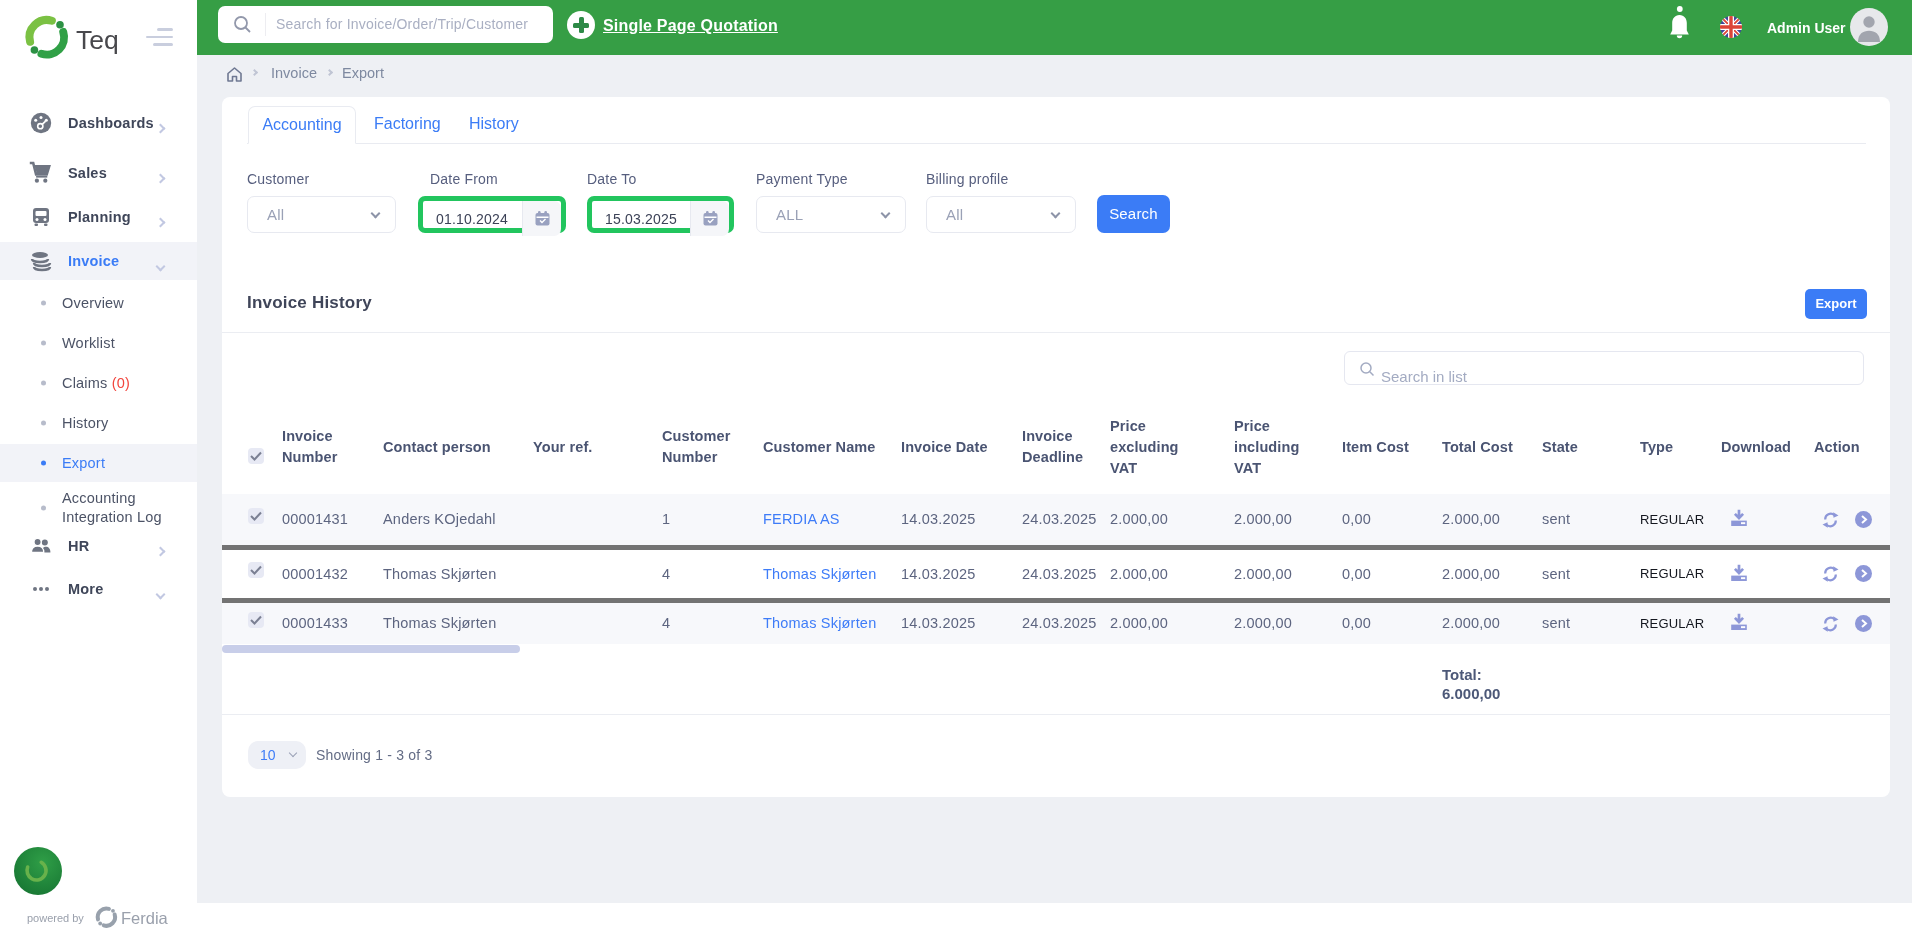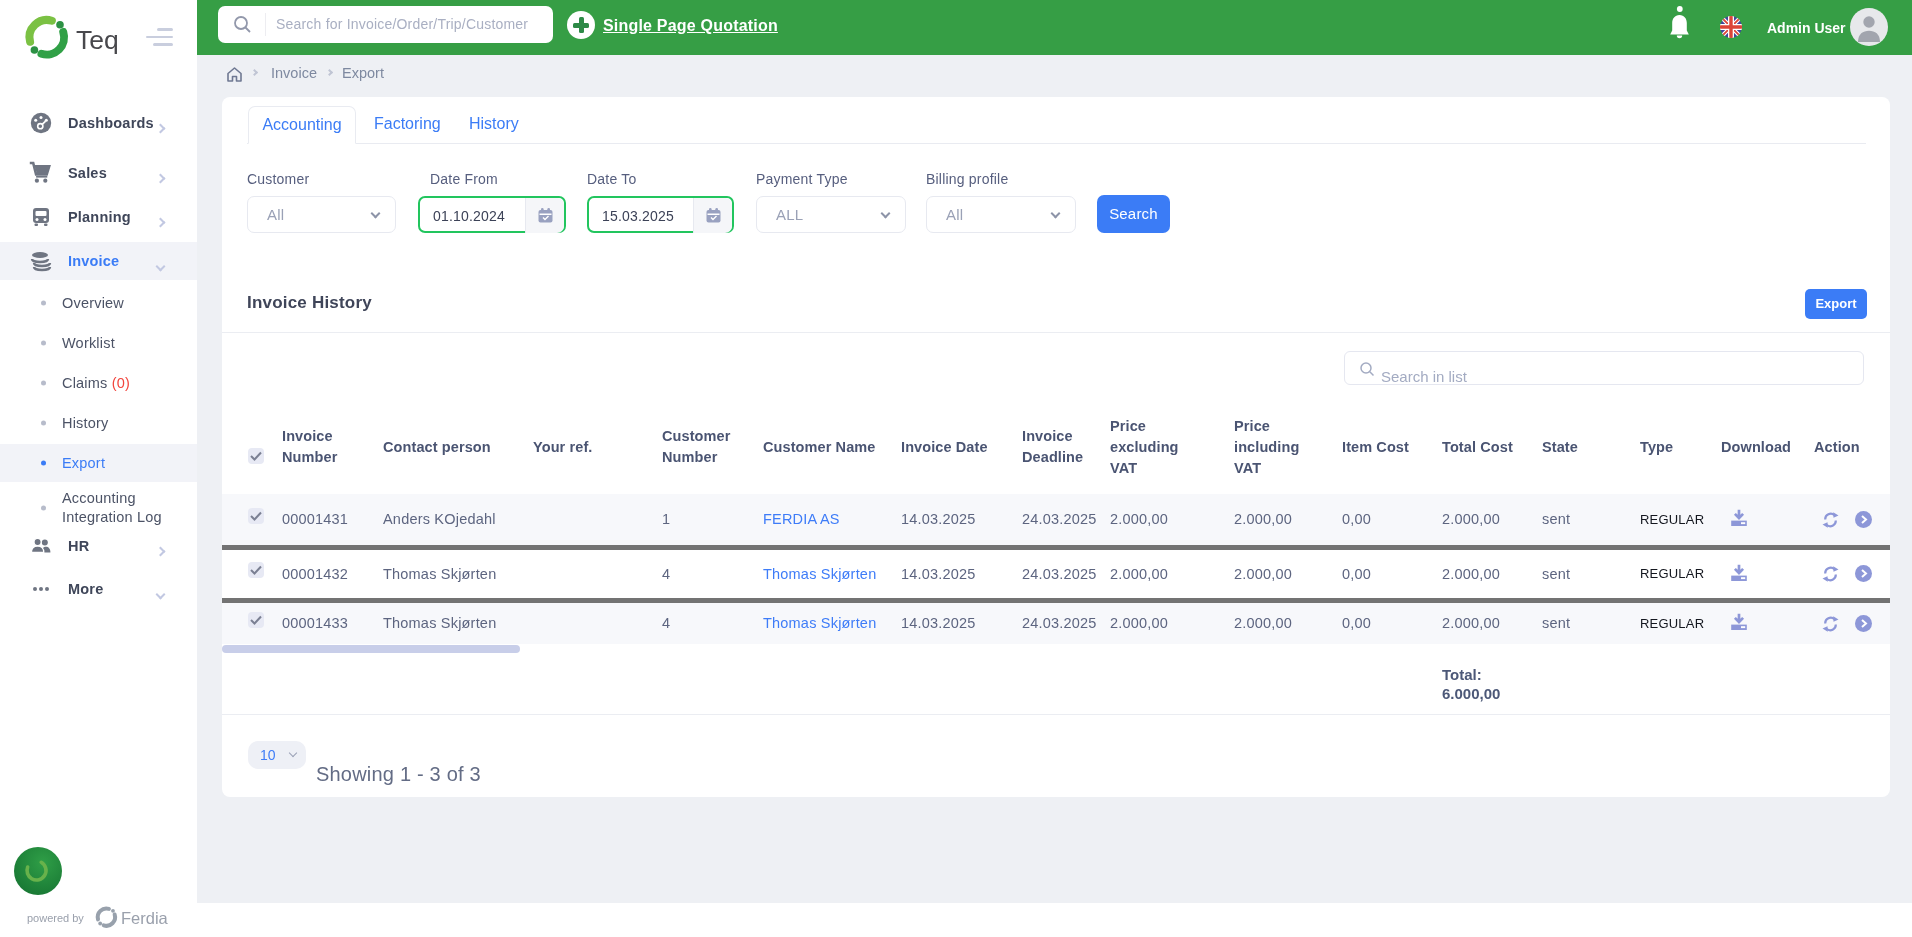--- a/index.html
+++ b/index.html
@@ -48,21 +48,21 @@
 #tabline { position:absolute; left:25px; top:46px; width:1619px; height:1px; background:#e9ebf1; }
 .tab { position:absolute; top:9px; height:38px; line-height:36px; font-size:16px; color:#3b7cf6; }
 #tab1 { left:26px; width:108px; text-align:center; background:#fff; border:1px solid #e9ebf1; border-bottom:1px solid #fff; border-radius:7px 7px 0 0; }
 #tab2 { left:152px; } #tab3 { left:247px; }
 
 
 .flabel { position:absolute; top:74px; font-size:14px; color:#565e7e; letter-spacing:.2px; }
 .fsel { position:absolute; top:99px; height:37px; border:1px solid #e7e9f0; border-radius:7px; background:#fff; }
 .fsel .val { position:absolute; left:19px; top:9px; font-size:15px; color:#9aa1b6; letter-spacing:.2px; }
 .fsel .chev { position:absolute; right:16px; top:13px; border-color:#8d94a8; }
-.dinp { position:absolute; top:99px; height:37px; border:2px solid #22c55e; border-radius:7px; background:#fff; }
+.dinp { position:absolute; top:99px; height:37px; border:5px solid #22c55e; border-radius:7px; background:#fff; }
 .dinp .val { position:absolute; left:13px; top:10px; font-size:14px; color:#3c4257; letter-spacing:0.2px; }
 .dinp .cbtn { position:absolute; right:0; top:0; width:39px; height:35px; background:#f5f6f9; border-left:1px solid #e7e9f0; border-radius:0 7px 7px 0; }
 #searchbtn { position:absolute; left:875px; top:98px; width:73px; height:38px; background:#3b7cf6; border-radius:7px; color:#fff; font-size:15px; text-align:center; line-height:38px; letter-spacing:.2px; }
 
 
 #ihhead { position:absolute; left:25px; top:196px; font-size:17px; font-weight:700; color:#3f4559; letter-spacing:.2px; }
 #exportbtn { position:absolute; left:1583px; top:192px; width:62px; height:30px; background:#3b7cf6; border-radius:5px; color:#fff; font-size:13px; font-weight:700; text-align:center; line-height:30px; }
 #sep1 { position:absolute; left:0; top:235px; width:1668px; height:1px; background:#ebedf2; }
 #listsearch { position:absolute; left:1122px; top:254px; width:520px; height:34px; border:1px solid #e5e7f0; border-radius:6px; background:#fff; }
 #listsearch .ph { position:absolute; left:36px; top:16px; font-size:15px; color:#a3abc2; }
@@ -83,21 +83,21 @@
 .acir { display:inline-block; width:17px; height:17px; border-radius:50%; background:#8d97d8; position:relative; vertical-align:middle; }
 
 
 #hscroll { position:absolute; left:0; top:548px; width:1668px; height:9px; background:#fff; }
 #hthumb { position:absolute; left:0; top:0; width:298px; height:8px; border-radius:4px; background:#c8cee9; }
 #totrow { position:absolute; left:0; top:557px; width:1668px; height:61px; border-bottom:1px solid #ebedf2; }
 #totlbl { position:absolute; left:1220px; top:11px; font-size:15px; font-weight:700; color:#4c5878; line-height:19px; }
 #pagesel { position:absolute; left:26px; top:644px; width:58px; height:28px; background:#eef0f6; border-radius:10px; }
 #pagesel .v { position:absolute; left:12px; top:6px; font-size:14px; color:#3f7df7; }
 #pagesel .chev { position:absolute; right:10px; top:9px; width:6px; height:6px; border-width:1.5px; border-color:#9aa1b6; }
-#showing { position:absolute; left:94px; top:666px; font-size:20px; color:#636c85; letter-spacing:.2px; }
+#showing { position:absolute; left:94px; top:650px; font-size:14px; color:#636c85; letter-spacing:.2px; }
 </style>
 </head>
 <body>
 
 <div id="content"></div>
 <div id="footerstrip"></div>
 
 <div id="topbar">
   <div id="tsearch">
     <svg style="position:absolute;left:15px;top:9px" width="19" height="19" viewBox="0 0 19 19">

